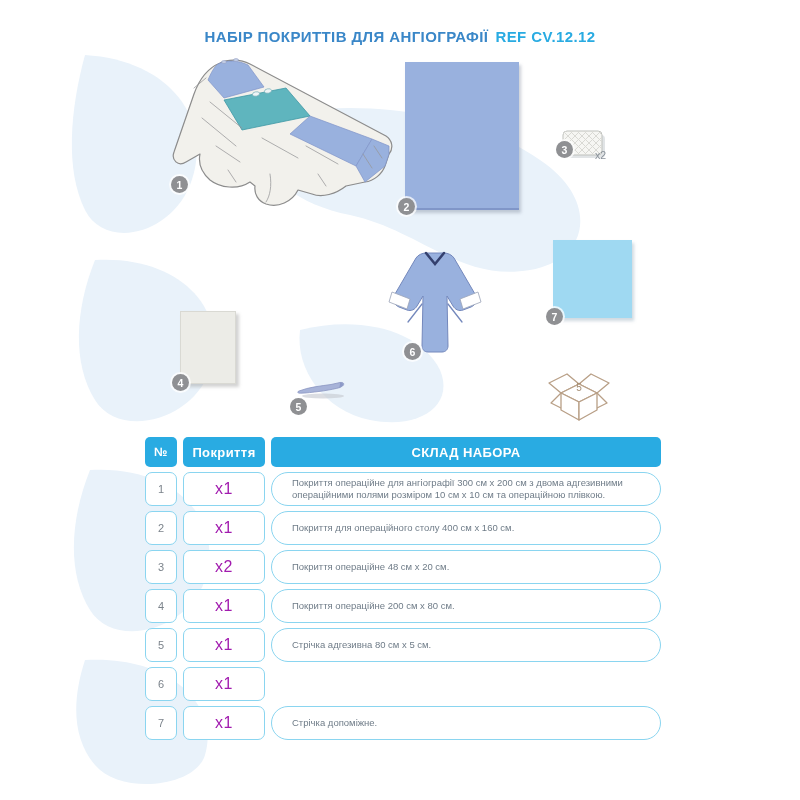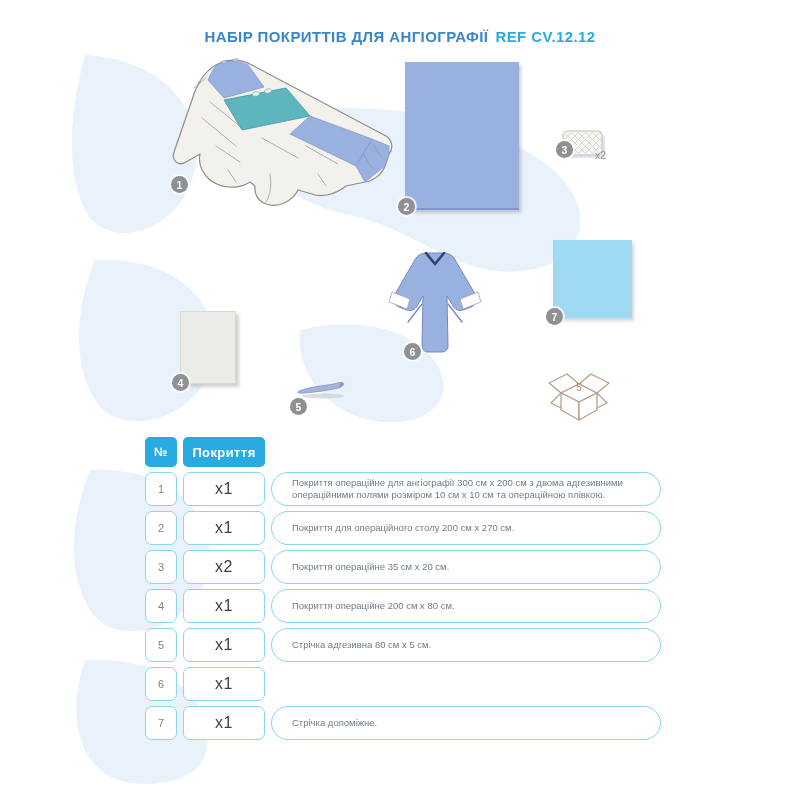--- a/index.html
+++ b/index.html
@@ -29,21 +29,21 @@
   .thead, .trow { display:grid; grid-template-columns:32px 82px 1fr; column-gap:6px; }
   .thead { height:30px; margin-bottom:5px; }
   .th { background:var(--accent-blue); color:#fff; border-radius:5px;
         display:flex; align-items:center; justify-content:center;
         font-weight:bold; font-size:13px; letter-spacing:.4px; }
   .th-num { font-size:12px; }
   .trow { height:34px; margin-bottom:5px; }
   .td { background:#fff; border:1.5px solid var(--cell-border); border-radius:7px;
         display:flex; align-items:center; justify-content:center; box-sizing:border-box; }
   .td-num  { color:#7b838b; font-size:11px; }
-  .td-qty  { color:#404040; font-size:16px; letter-spacing:.5px; }
+  .td-qty  { color:#a21caf; font-size:16px; letter-spacing:.5px; }
   .td-desc { justify-content:flex-start; padding:3px 20px; color:var(--text-gray);
              font-size:9.5px; line-height:1.3; text-align:left;border-radius:17px; }
 </style>
 </head>
 <body>
 
 <div class="page">
 
   <svg class="waves" width="800" height="800" viewBox="0 0 800 800">
     <path style="fill:var(--wave-blue)" d="M85,55 C170,60 215,120 190,185 C170,235 105,250 85,210 C65,170 70,110 85,55 Z"></path>
@@ -133,36 +133,37 @@
   <div class="badge" style="left:172px; top:374px;">4</div>
   <div class="badge" style="left:290px; top:398px;">5</div>
   <div class="badge" style="left:404px; top:343px;">6</div>
   <div class="badge" style="left:546px; top:308px;">7</div>
   <div class="mult" style="left:595px; top:149px;">x2</div>
 
   <div class="ktable">
     <div class="thead">
       <div class="th th-num">№</div>
       <div class="th th-qty">Покриття</div>
+      <div class="th th-desc">СКЛАД НАБОРА</div>
     </div>
     <div class="tbody">
         <div class="trow">
           <div class="td td-num">1</div>
           <div class="td td-qty">x1</div>
           <div class="td td-desc">Покриття операційне для ангіографії 300 см х 200 см з двома адгезивними операційними полями розміром 10 см х 10 см та операційною плівкою.</div>
         </div>
         <div class="trow">
           <div class="td td-num">2</div>
           <div class="td td-qty">x1</div>
-          <div class="td td-desc">Покриття для операційного столу 200 см х 270 см.</div>
+          <div class="td td-desc">Покриття для операційного столу 400 см х 160 см.</div>
         </div>
         <div class="trow">
           <div class="td td-num">3</div>
           <div class="td td-qty">x2</div>
-          <div class="td td-desc">Покриття операційне 35 см х 20 см.</div>
+          <div class="td td-desc">Покриття операційне 48 см х 20 см.</div>
         </div>
         <div class="trow">
           <div class="td td-num">4</div>
           <div class="td td-qty">x1</div>
           <div class="td td-desc">Покриття операційне 200 см х 80 см.</div>
         </div>
         <div class="trow">
           <div class="td td-num">5</div>
           <div class="td td-qty">x1</div>
           <div class="td td-desc">Стрічка адгезивна 80 см х 5 см.</div>

